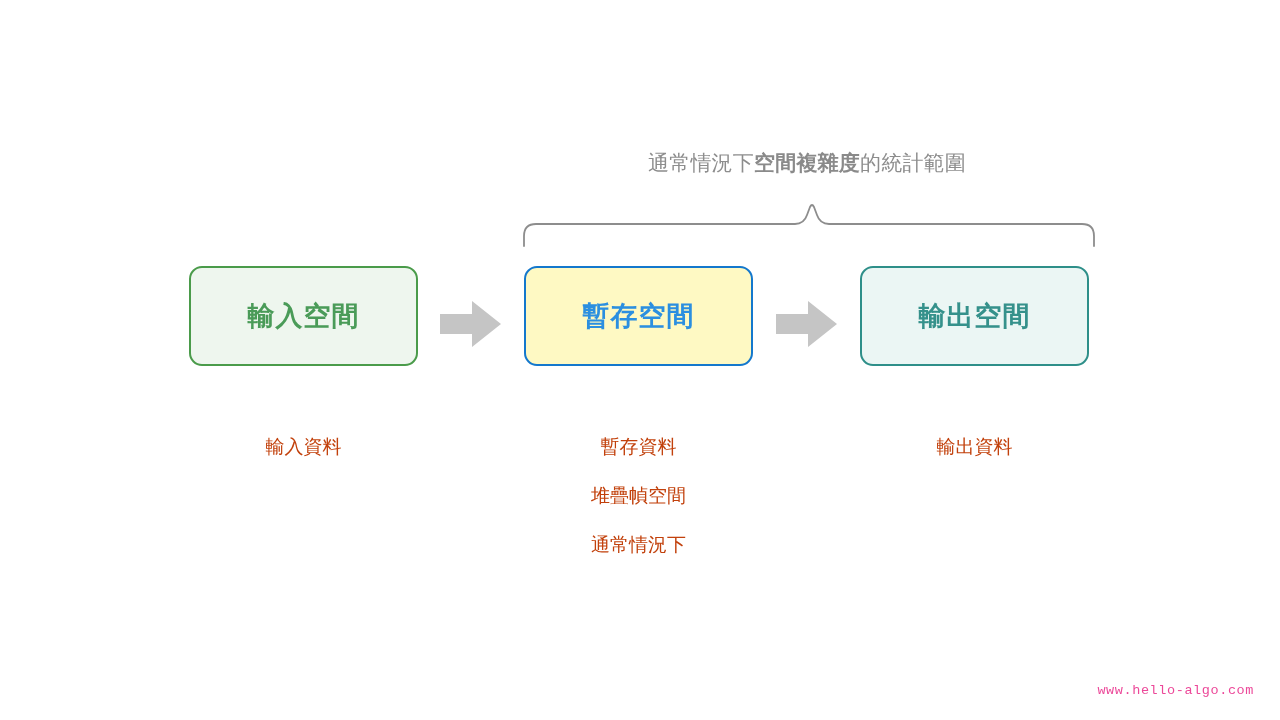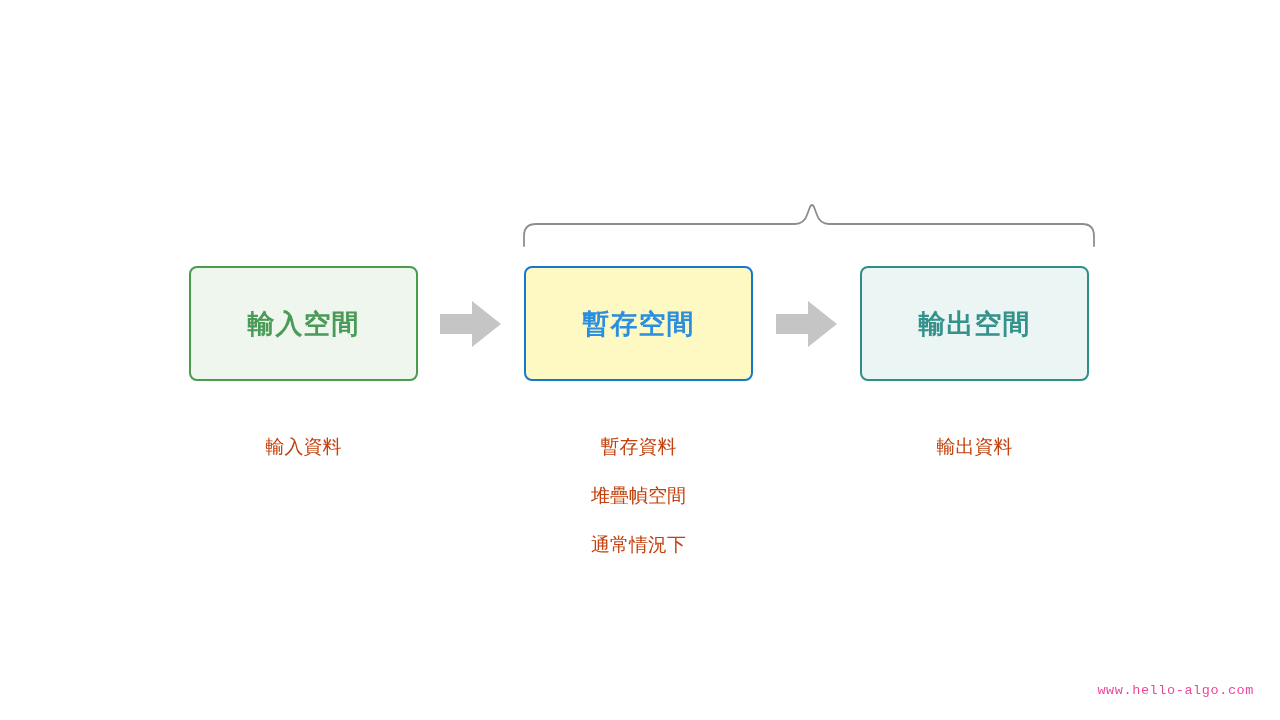--- a/index.html
+++ b/index.html
@@ -46,22 +46,22 @@
     position: absolute;
     left: 514px;
     top: 198px;
   }
 
   
   .box {
     position: absolute;
     top: 266px;
     width: 229px;
-    height: 115px;
-    border-radius: 8px;
+    height: 100px;
+    border-radius: 13px;
     box-sizing: border-box;
     display: flex;
     align-items: center;
     justify-content: center;
     font-size: 27px;
     font-weight: bold;
     letter-spacing: 1px;
   }
   .box-input {
     left: 189px;
@@ -113,20 +113,25 @@
     font-size: 13.5px;
     color: #ec4899;
     letter-spacing: 0.6px;
   }
 </style>
 </head>
 <body>
 
 <div id="stage">
 
+  <div class="caption">
+    <span class="cap-shift">
+      <span>通常情況下</span><b>空間複雜度</b><span>的統計範圍</span>
+    </span>
+  </div>
 
   <div class="brace">
     <svg width="590" height="56" viewBox="0 0 590 56" fill="none" xmlns="http://www.w3.org/2000/svg">
       <path d="M10 48 L10 38 Q10 26 22 26 L281 26 Q290 26 293 17 L296 9 Q298 5 300 9 L303 17 Q306 26 315 26 L568 26 Q580 26 580 38 L580 48" stroke="#8d8d8d" stroke-width="1.8" fill="none" stroke-linecap="round" stroke-linejoin="round"></path>
     </svg>
   </div>
 
   <div class="box box-input">
     <span>輸入空間</span>
   </div>

